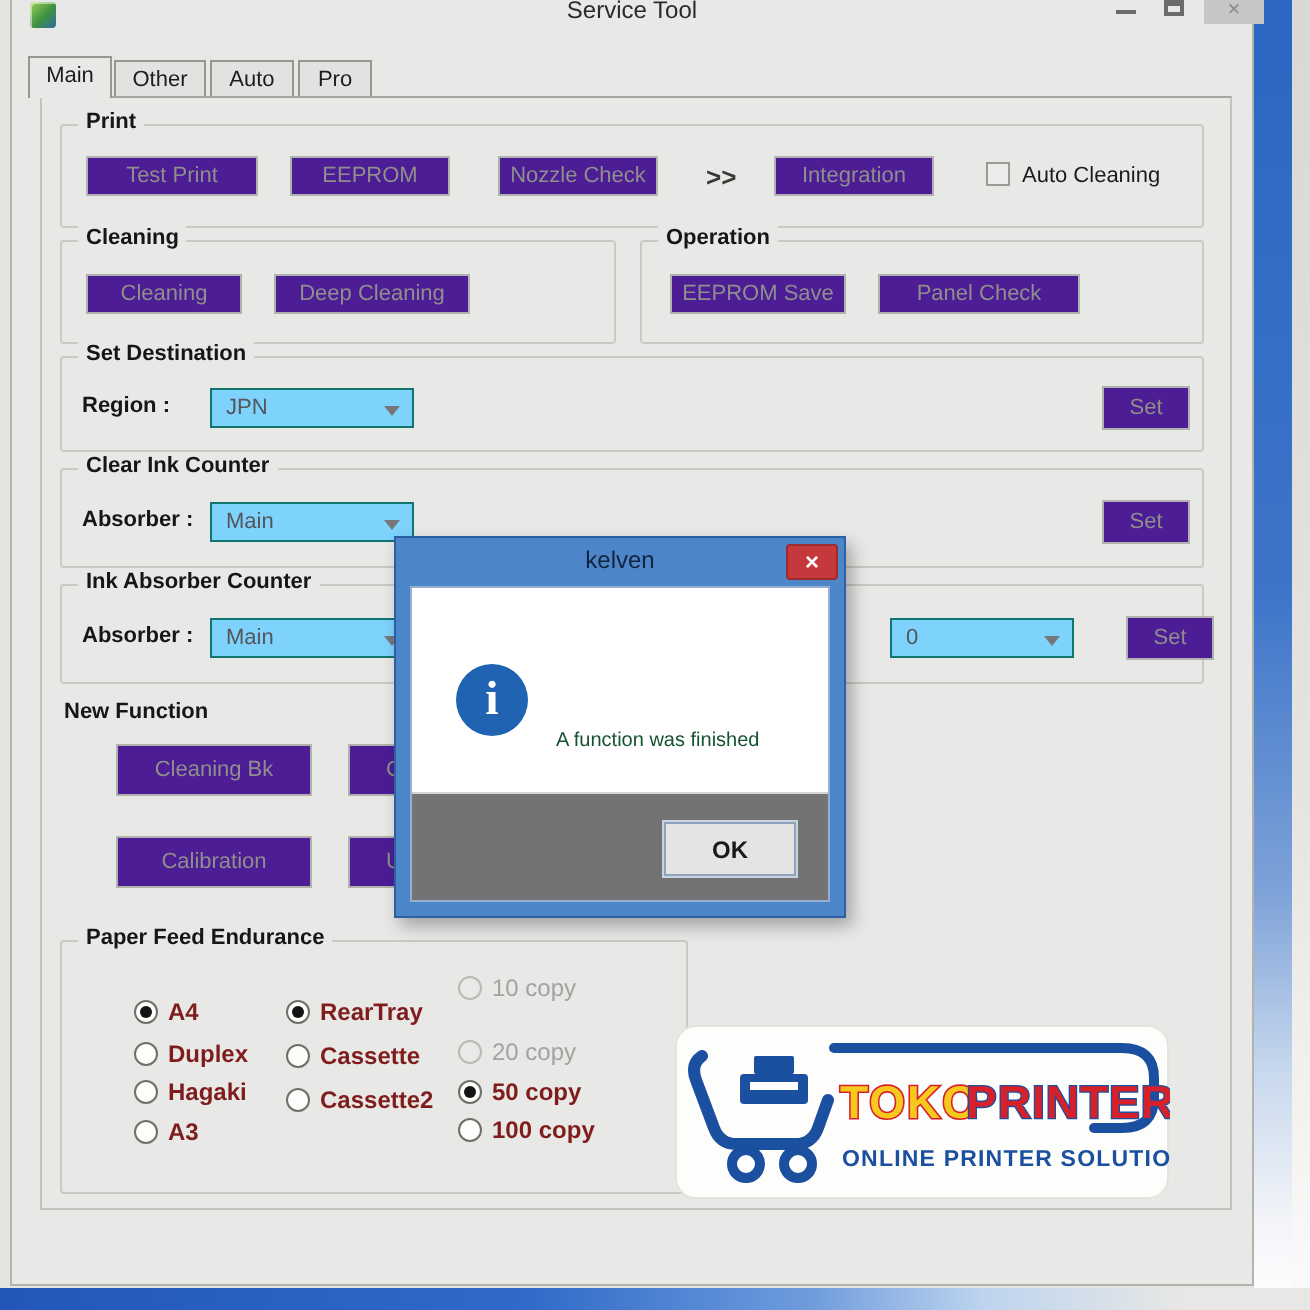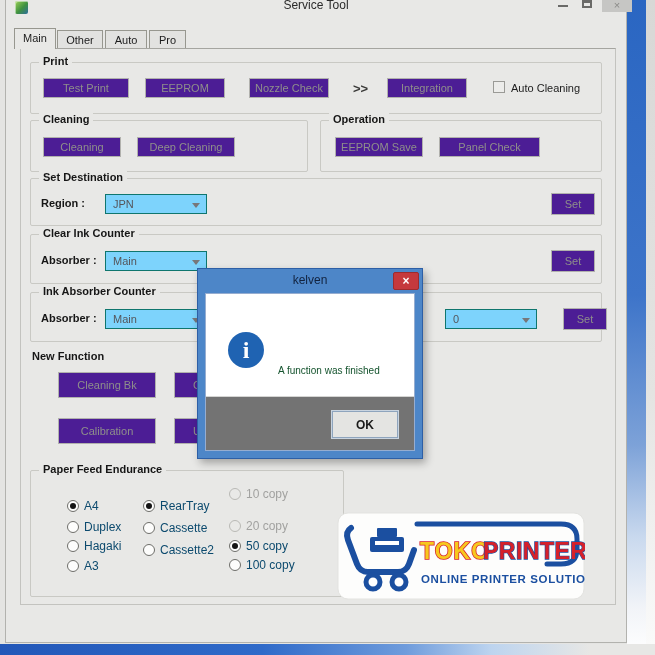--- a/index.html
+++ b/index.html
@@ -54,21 +54,21 @@
   .caret { position:absolute; right:6px; top:8px; width:0; height:0;
     border-left:4px solid transparent; border-right:4px solid transparent; border-top:5px solid #77777a; }
 
   .setbtn { width:44px; height:22px; }
 
   
   .radio-row { position:absolute; display:flex; align-items:center; gap:5px; }
   .radio { width:12px; height:12px; border-radius:50%; border:1px solid #6e6e6a; background:#fdfdfc; position:relative; }
   .radio.checked::after { content:""; position:absolute; left:2px; top:2px; width:6px; height:6px; border-radius:50%; background:#141414; }
   .radio.disabled { border-color:#b9b9b5; background:#e9e9e7; }
-  .rlabel { font-size:12px; font-weight:normal; color:#0c4a6e; white-space:nowrap; }
+  .rlabel { font-size:12px; font-weight:bold; color:#7f1d1d; white-space:nowrap; }
   .radio-row.disabled .rlabel { color:#a2a2a0; font-weight:normal; }
 
   
   .dialog { position:absolute; left:197px; top:268px; width:226px; height:191px;
     background:#4d86c8; border:1px solid #2d5fa6; box-shadow:3px 4px 8px rgba(0,0,0,.3); z-index:60; }
   .dlg-titlebar { position:relative; height:24px; }
   .dlg-title { position:absolute; left:0; right:0; top:4px; text-align:center; font-size:12px; color:#12233f; }
   .dlg-close { position:absolute; right:3px; top:3px; width:26px; height:18px; background:#c5393d;
     border:1px solid #9e2b2e; border-radius:2px; color:#fff; font-size:12px; font-weight:bold;
     text-align:center; line-height:17px; }

